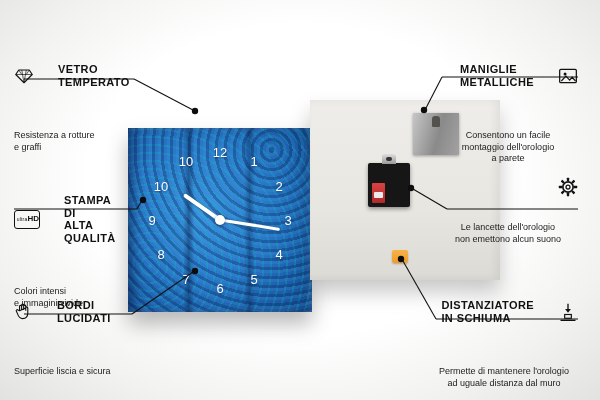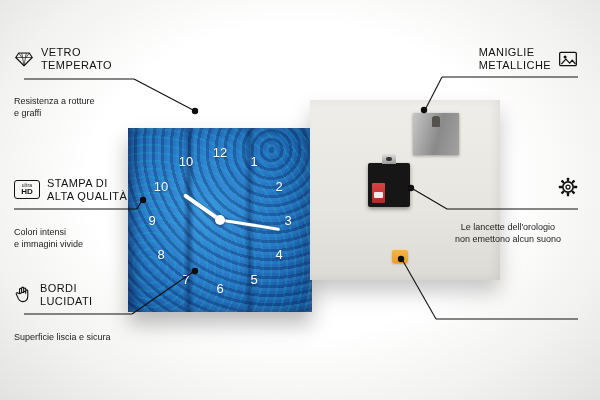--- a/index.html
+++ b/index.html
@@ -63,27 +63,27 @@
   .foam-spacer{
     position:absolute;left:82px;top:150px;width:16px;height:13px;
     background:linear-gradient(#f7b24a,#ef9c2a);border-radius:2px;
     box-shadow:0 1px 2px rgba(0,0,0,.25);
   }
 
   
   .callout{position:absolute;}
   .co-head{display:flex;align-items:center;gap:7px;}
   .co-head.rev{justify-content:flex-end;}
-  .co-title{margin:0;font-size:11px;font-weight:normal;letter-spacing:.4px;
+  .co-title{margin:17px;font-size:11px;font-weight:bold;letter-spacing:.4px;
     line-height:12.5px;white-space:pre-line;}
   .co-title.right{text-align:left;}
   .co-desc{margin:25px 0 0 0;font-size:9px;line-height:11.5px;color:#222;white-space:pre-line;}
   .co-desc.center{text-align:center;}
   .co-icon{flex:0 0 auto;display:inline-flex;align-items:center;justify-content:center;}
-  .hd-badge{display:inline-flex;flex-direction:column;align-items:center;justify-content:center;
+  .hd-badge{display:inline-flex;flex-direction:row;align-items:center;justify-content:flex-end;
     width:24px;height:17px;border:1.5px solid #111;border-radius:3px;line-height:1;}
   .hd-badge .t{font-size:5px;letter-spacing:.2px;}
   .hd-badge .b{font-size:8px;font-weight:bold;}
 
   .lines-overlay{position:absolute;left:0;top:0;pointer-events:none;}
 </style>
 </head>
 <body>
 
 <div class="stage">
@@ -196,20 +196,23 @@
       <h3 class="co-title right">MANIGLIE
 METALLICHE</h3>
       <span class="co-icon">
         <svg viewBox="0 0 24 24" width="20" height="20">
           <rect x="2" y="4" width="20" height="16" rx="1.5" fill="none" stroke="#111" stroke-width="1.5"></rect>
           <circle cx="8.5" cy="9.5" r="1.8" fill="#111"></circle>
           <path d="M4 18l5.5-6 4.5 5 3-3.5 4 4.5" fill="none" stroke="#111" stroke-width="1.4"></path>
         </svg>
       </span>
     </div>
+    <p class="co-desc center">Consentono un facile
+montaggio dell'orologio
+a parete</p>
   </div>
 
   <div class="callout" style="left:438px;top:177px;width:140px;">
     <div class="co-head rev">
       <span class="co-icon">
         <svg viewBox="0 0 24 24" width="20" height="20">
           <g fill="#111">
             <rect x="10.6" y="1" width="2.8" height="4" rx="0.6"></rect>
             <rect x="10.6" y="1" width="2.8" height="4" rx="0.6" transform="rotate(45 12 12)"></rect>
             <rect x="10.6" y="1" width="2.8" height="4" rx="0.6" transform="rotate(90 12 12)"></rect>
@@ -221,14 +224,30 @@
           </g>
           <circle cx="12" cy="12" r="6.2" fill="none" stroke="#111" stroke-width="2"></circle>
           <circle cx="12" cy="12" r="2.4" fill="none" stroke="#111" stroke-width="1.5"></circle>
         </svg>
       </span>
     </div>
     <p class="co-desc center">Le lancette dell'orologio
 non emettono alcun suono</p>
   </div>
 
+  <div class="callout" style="left:430px;top:282px;width:148px;">
+    <div class="co-head rev">
+      <h3 class="co-title right">DISTANZIATORE
+IN SCHIUMA</h3>
+      <span class="co-icon">
+        <svg viewBox="0 0 24 24" width="20" height="20">
+          <path d="M12 2v8" stroke="#111" stroke-width="1.6" fill="none"></path>
+          <path d="M8.5 8.5L12 13l3.5-4.5z" fill="#111"></path>
+          <rect x="8" y="15" width="8" height="4.5" fill="none" stroke="#111" stroke-width="1.4"></rect>
+          <path d="M3 22h18" stroke="#111" stroke-width="1.6" fill="none"></path>
+        </svg>
+      </span>
+    </div>
+    <p class="co-desc center">Permette di mantenere l'orologio
+ad uguale distanza dal muro</p>
+  </div>
 
 </div>
 
 </body></html>

